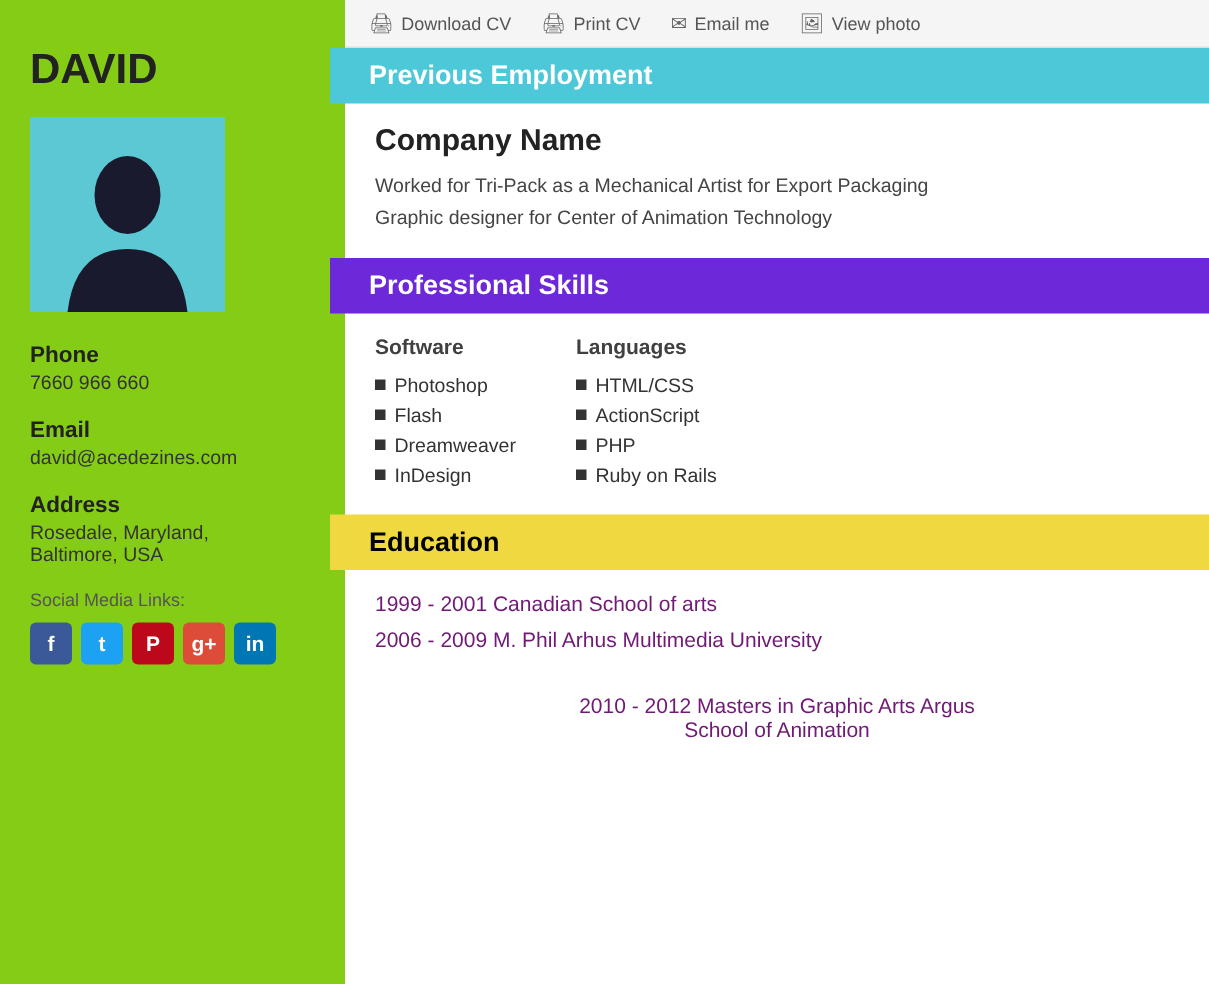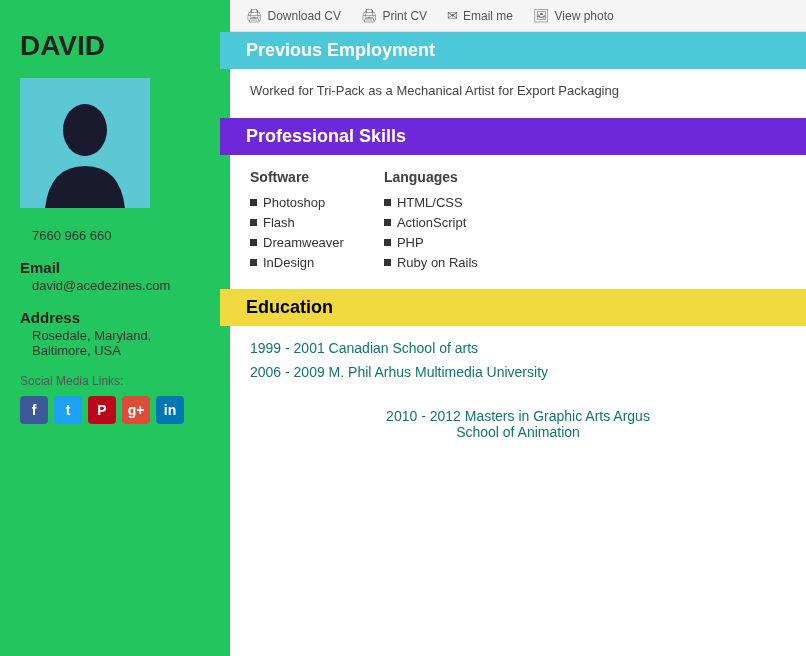--- a/index.html
+++ b/index.html
@@ -15,21 +15,21 @@
       width: 806px;
       min-height: 656px;
       background: #f0f0f0;
       display: flex;
       flex-direction: row;
       box-shadow: 0 2px 10px rgba(0,0,0,0.3);
     }
     
     .sidebar {
       width: 230px;
-      background: #22c55e;
+      background: #84cc16;
       padding: 30px 20px 20px 20px;
       flex-shrink: 0;
     }
     .sidebar-name {
       font-size: 28px;
       font-weight: 900;
       color: #222;
       margin-bottom: 16px;
     }
     .avatar-container {
@@ -51,21 +51,20 @@
     }
     .contact-label {
       font-size: 15px;
       font-weight: 700;
       color: #222;
       margin-bottom: 2px;
     }
     .contact-value {
       font-size: 13px;
       color: #333;
-      margin-left: 12px;
     }
     .social-section {
     }
     .social-label {
       font-size: 12px;
       color: #555;
       margin-bottom: 8px;
     }
     .social-icons {
       display: flex;
@@ -181,38 +180,39 @@
       gap: 6px;
     }
     .skill-bullet {
       width: 7px;
       height: 7px;
       background: #333;
       flex-shrink: 0;
     }
     .education-item {
       font-size: 14px;
-      color: #0f766e;
+      color: #701a75;
       margin-bottom: 8px;
     }
   </style>
 </head>
 <body>
 
 <div class="resume-container">
 
   <div class="sidebar">
     <div class="sidebar-name">DAVID</div>
     <div class="avatar-container">
       <svg class="avatar-silhouette" viewBox="0 0 90 110" xmlns="http://www.w3.org/2000/svg">
         <ellipse cx="45" cy="32" rx="22" ry="26" fill="#1a1a2e"></ellipse>
         <path d="M5,110 Q10,68 45,68 Q80,68 85,110 Z" fill="#1a1a2e"></path>
       </svg>
     </div>
     <div class="contact-section">
+      <div class="contact-label">Phone</div>
       <div class="contact-value">7660 966 660</div>
     </div>
     <div class="contact-section">
       <div class="contact-label">Email</div>
       <div class="contact-value">david@acedezines.com</div>
     </div>
     <div class="contact-section">
       <div class="contact-label">Address</div>
       <div class="contact-value">Rosedale, Maryland,<br>Baltimore, USA</div>
     </div>
@@ -246,21 +246,23 @@
       <div class="top-bar-item">
         <span class="top-bar-icon">🖼</span>
         <span>View photo</span>
       </div>
     </div>
 
     <div class="section-header section-header-employment">
       <span>Previous Employment</span>
     </div>
     <div class="section-body">
+      <div class="company-name">Company Name</div>
       <div class="employment-item">Worked for Tri-Pack as a Mechanical Artist for Export Packaging</div>
+      <div class="employment-item">Graphic designer for Center of Animation Technology</div>
     </div>
 
     <div class="section-header section-header-skills">
       <span>Professional Skills</span>
     </div>
     <div class="section-body">
       <div class="skills-columns">
         <div class="skills-col">
           <div class="skills-col-header">Software</div>
           <div class="skill-item">

